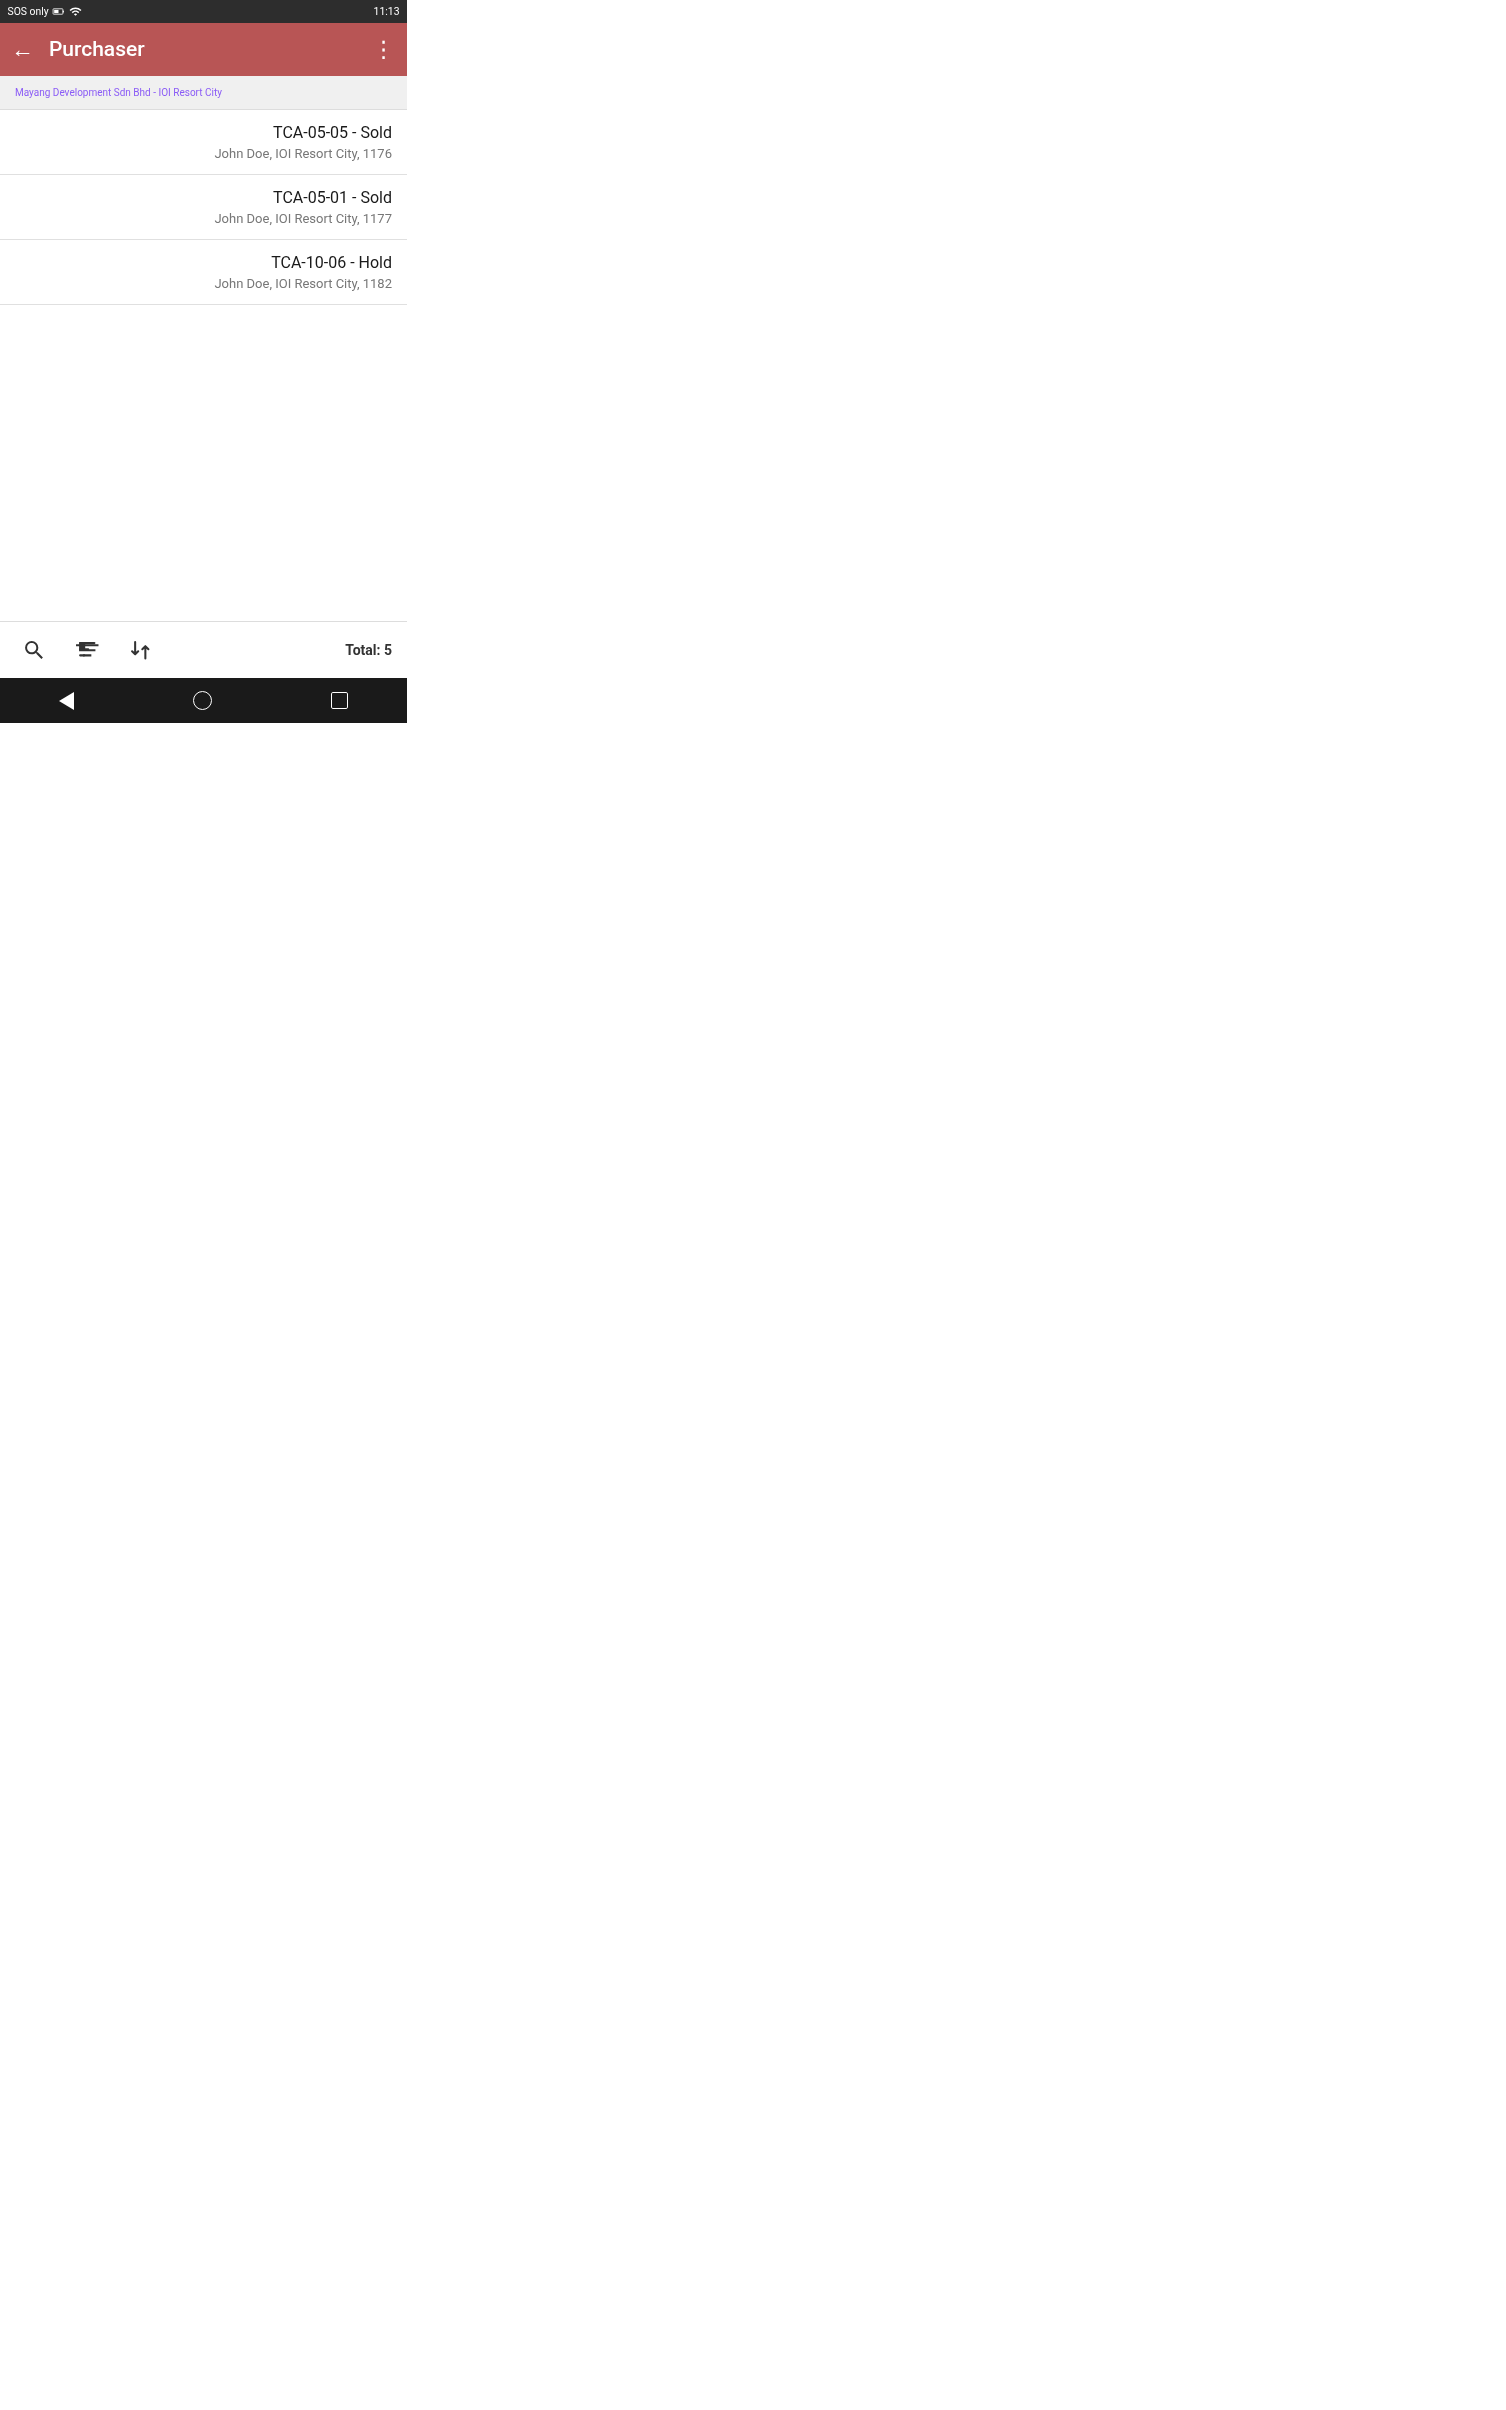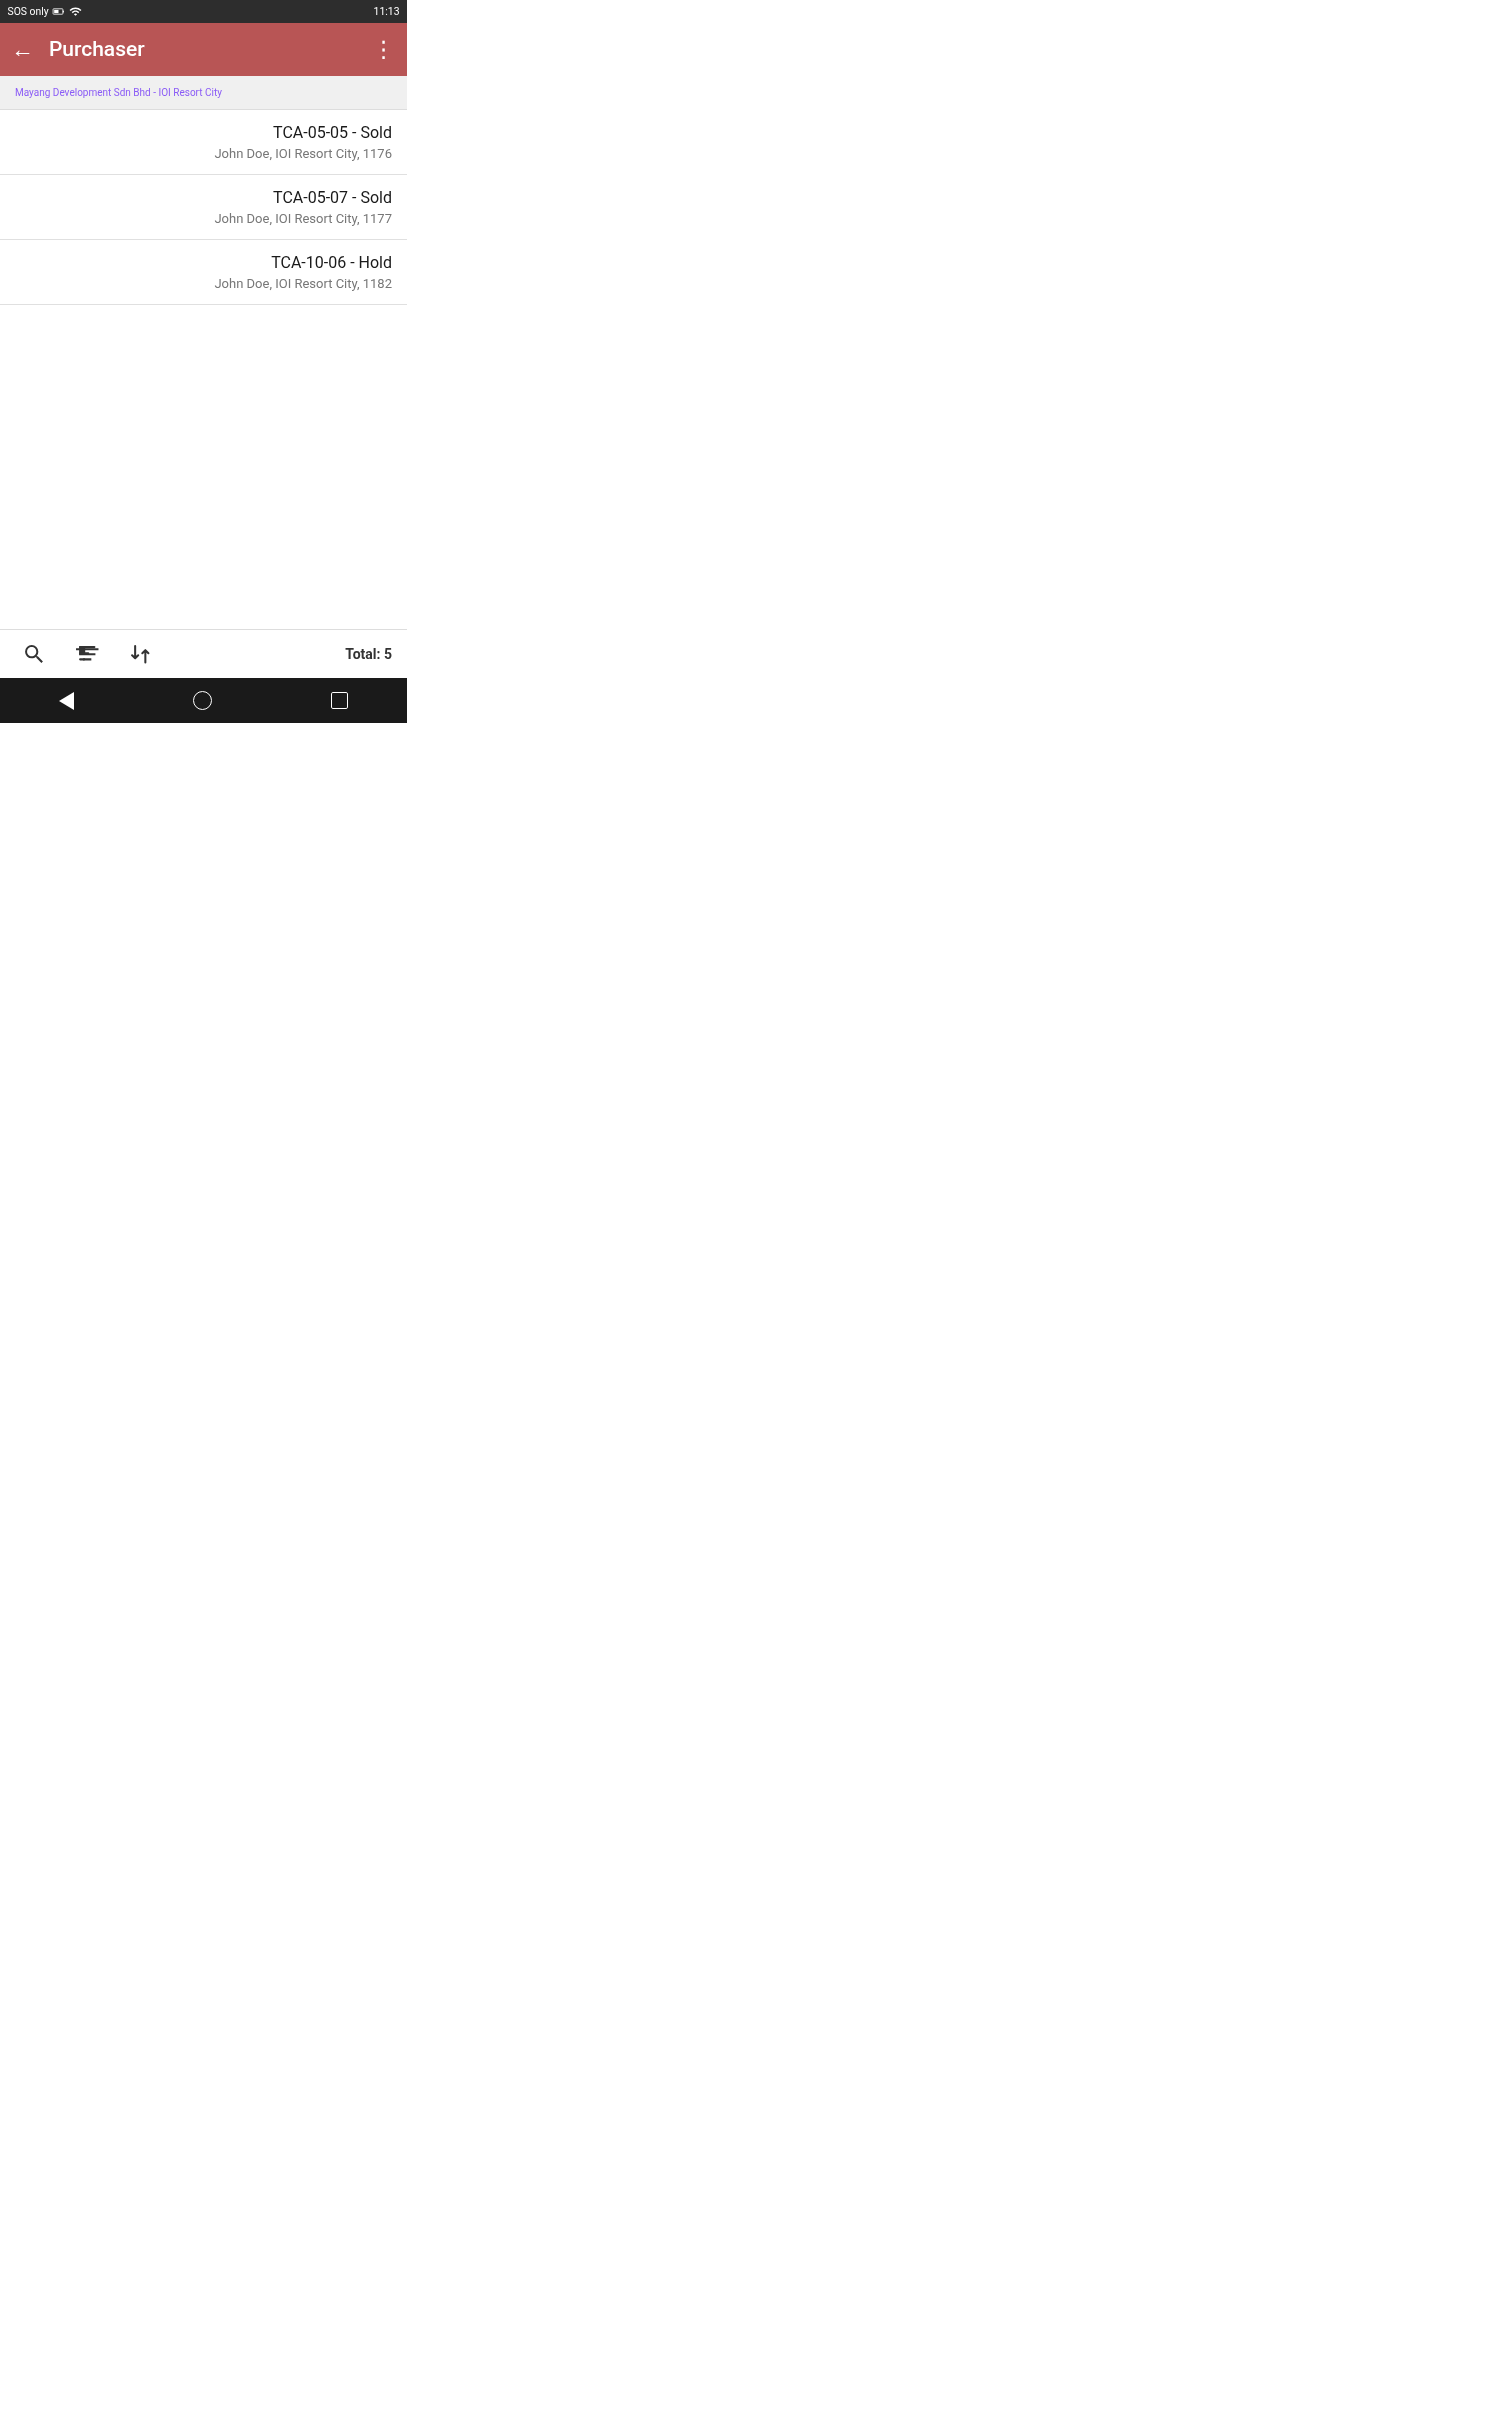--- a/index.html
+++ b/index.html
@@ -109,21 +109,21 @@
       height: calc(723px - 22.6px - 53px - 49px - 45px);
       overflow-y: auto;
     }
 
     
     .bottom-toolbar {
       position: absolute;
       bottom: 45px;
       left: 0;
       right: 0;
-      height: 49px;
+      height: 57px;
       background: #fff;
       border-top: 0.9px solid #ddd;
       display: flex;
       align-items: center;
       padding: 0 15px;
     }
 
     .toolbar-icon {
       width: 38px;
       height: 38px;
@@ -227,21 +227,21 @@
 <div class="section-header">
   <span>Mayang Development Sdn Bhd - IOI Resort City</span>
 </div>
 
 <div class="content" id="items-list">
 <div class="list-item">
       <div class="item-title">TCA-05-05 - Sold</div>
       <div class="item-subtitle">John Doe, IOI Resort City, 1176</div>
     </div>
     <div class="list-item">
-      <div class="item-title">TCA-05-07 - Sold</div>
+      <div class="item-title">TCA-05-01 - Sold</div>
       <div class="item-subtitle">John Doe, IOI Resort City, 1177</div>
     </div>
     <div class="list-item">
       <div class="item-title">TCA-10-06 - Hold</div>
       <div class="item-subtitle">John Doe, IOI Resort City, 1182</div>
     </div>
   </div>
 
 <div class="bottom-toolbar">
   <div class="toolbar-icon">

